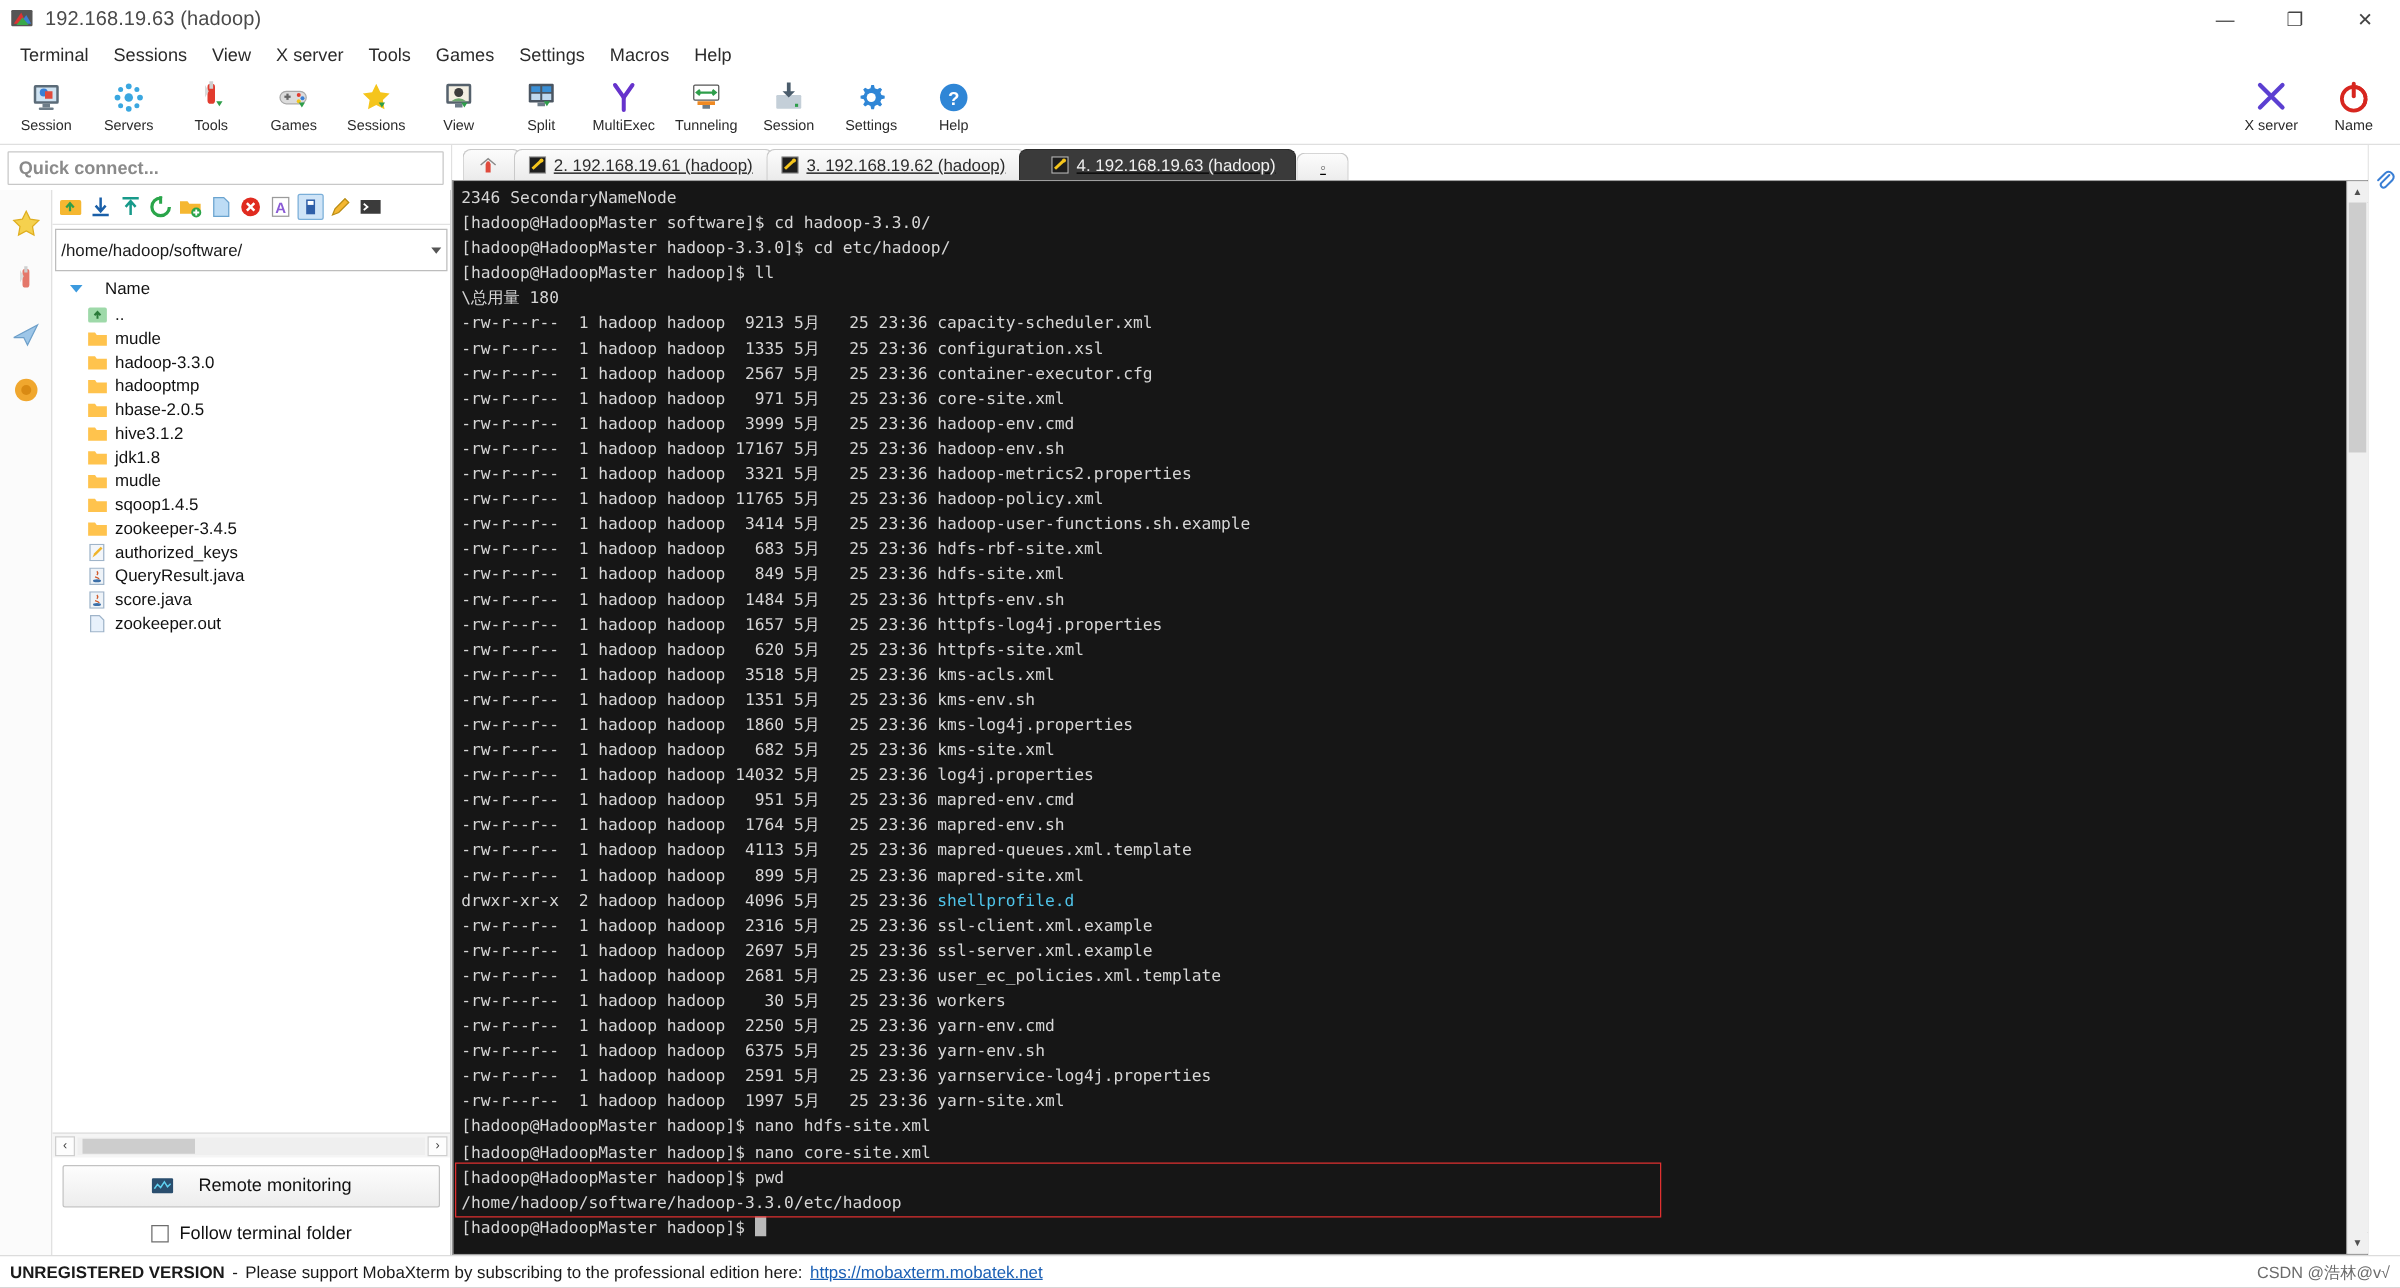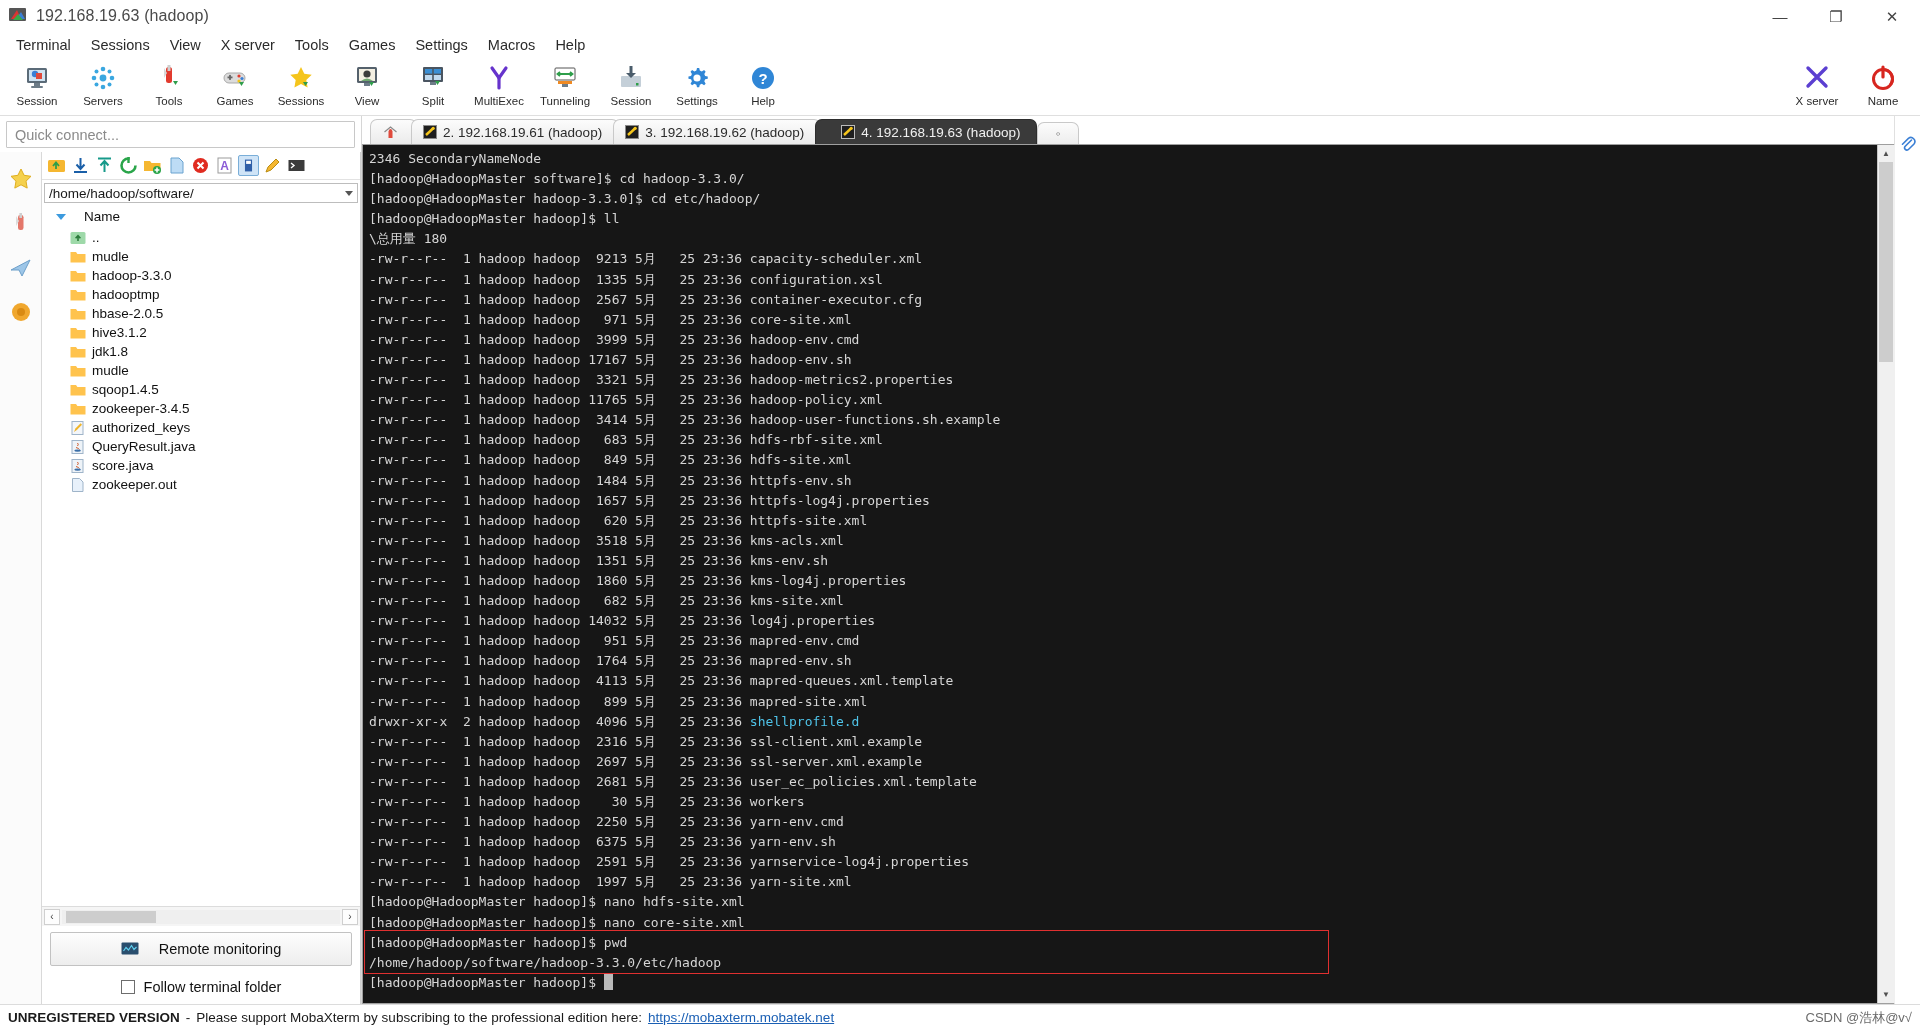--- a/index.html
+++ b/index.html
@@ -121,20 +121,21 @@
     margin: 5px 6px 4px 6px;
     height: 27px;
     border: 1px solid #c8c8c8;
     background: #fff;
     display: flex;
     align-items: center;
     padding: 0 8px;
     font-size: 14.5px;
     color: #8a8a8a;
     border-radius: 1px;
+    font-weight: bold;
   }
   .left-body { display: flex; flex: 1 1 auto; min-height: 0; }
   .sidestrip {
     width: 42px;
     flex: none;
     background: #fbfbfb;
     border-right: 1px solid #d9d9d9;
     display: flex;
     flex-direction: column;
     align-items: center;
@@ -161,21 +162,21 @@
     gap: 3px;
     border-bottom: 1px solid #e2e2e2;
   }
   .sftp-ico {
     width: 21px; height: 21px;
     display: flex; align-items: center; justify-content: center;
     position: relative;
   }
   .sftp-ico.sel { background: #cfe4f7; border: 1px solid #7aaed8; border-radius:2px;}
   .pathbar {
-    height: 20px;
+    height: 34px;
     margin: 3px 2px 0 2px;
     border: 1px solid #bdbdbd;
     background: #fff;
     display: flex;
     align-items: center;
     font-size: 13.5px;
     color: #1a1a1a;
     padding: 0 4px;
     position: relative;
   }
@@ -255,20 +256,21 @@
     background: #ffffff;
   }
   .tabstrip {
     height: 28px;
     display: flex;
     align-items: flex-end;
     background: #ffffff;
     padding-left: 8px;
     flex: none;
     position: relative;
+    text-decoration: underline;
   }
   .tab {
     height: 25px;
     display: flex; align-items: center;
     padding: 0 16px 0 10px;
     font-size: 13.5px;
     color: #2b2b2b;
     background: linear-gradient(#fcfcfc,#ebebeb);
     border: 1px solid #c9c9c9;
     border-bottom: none;

